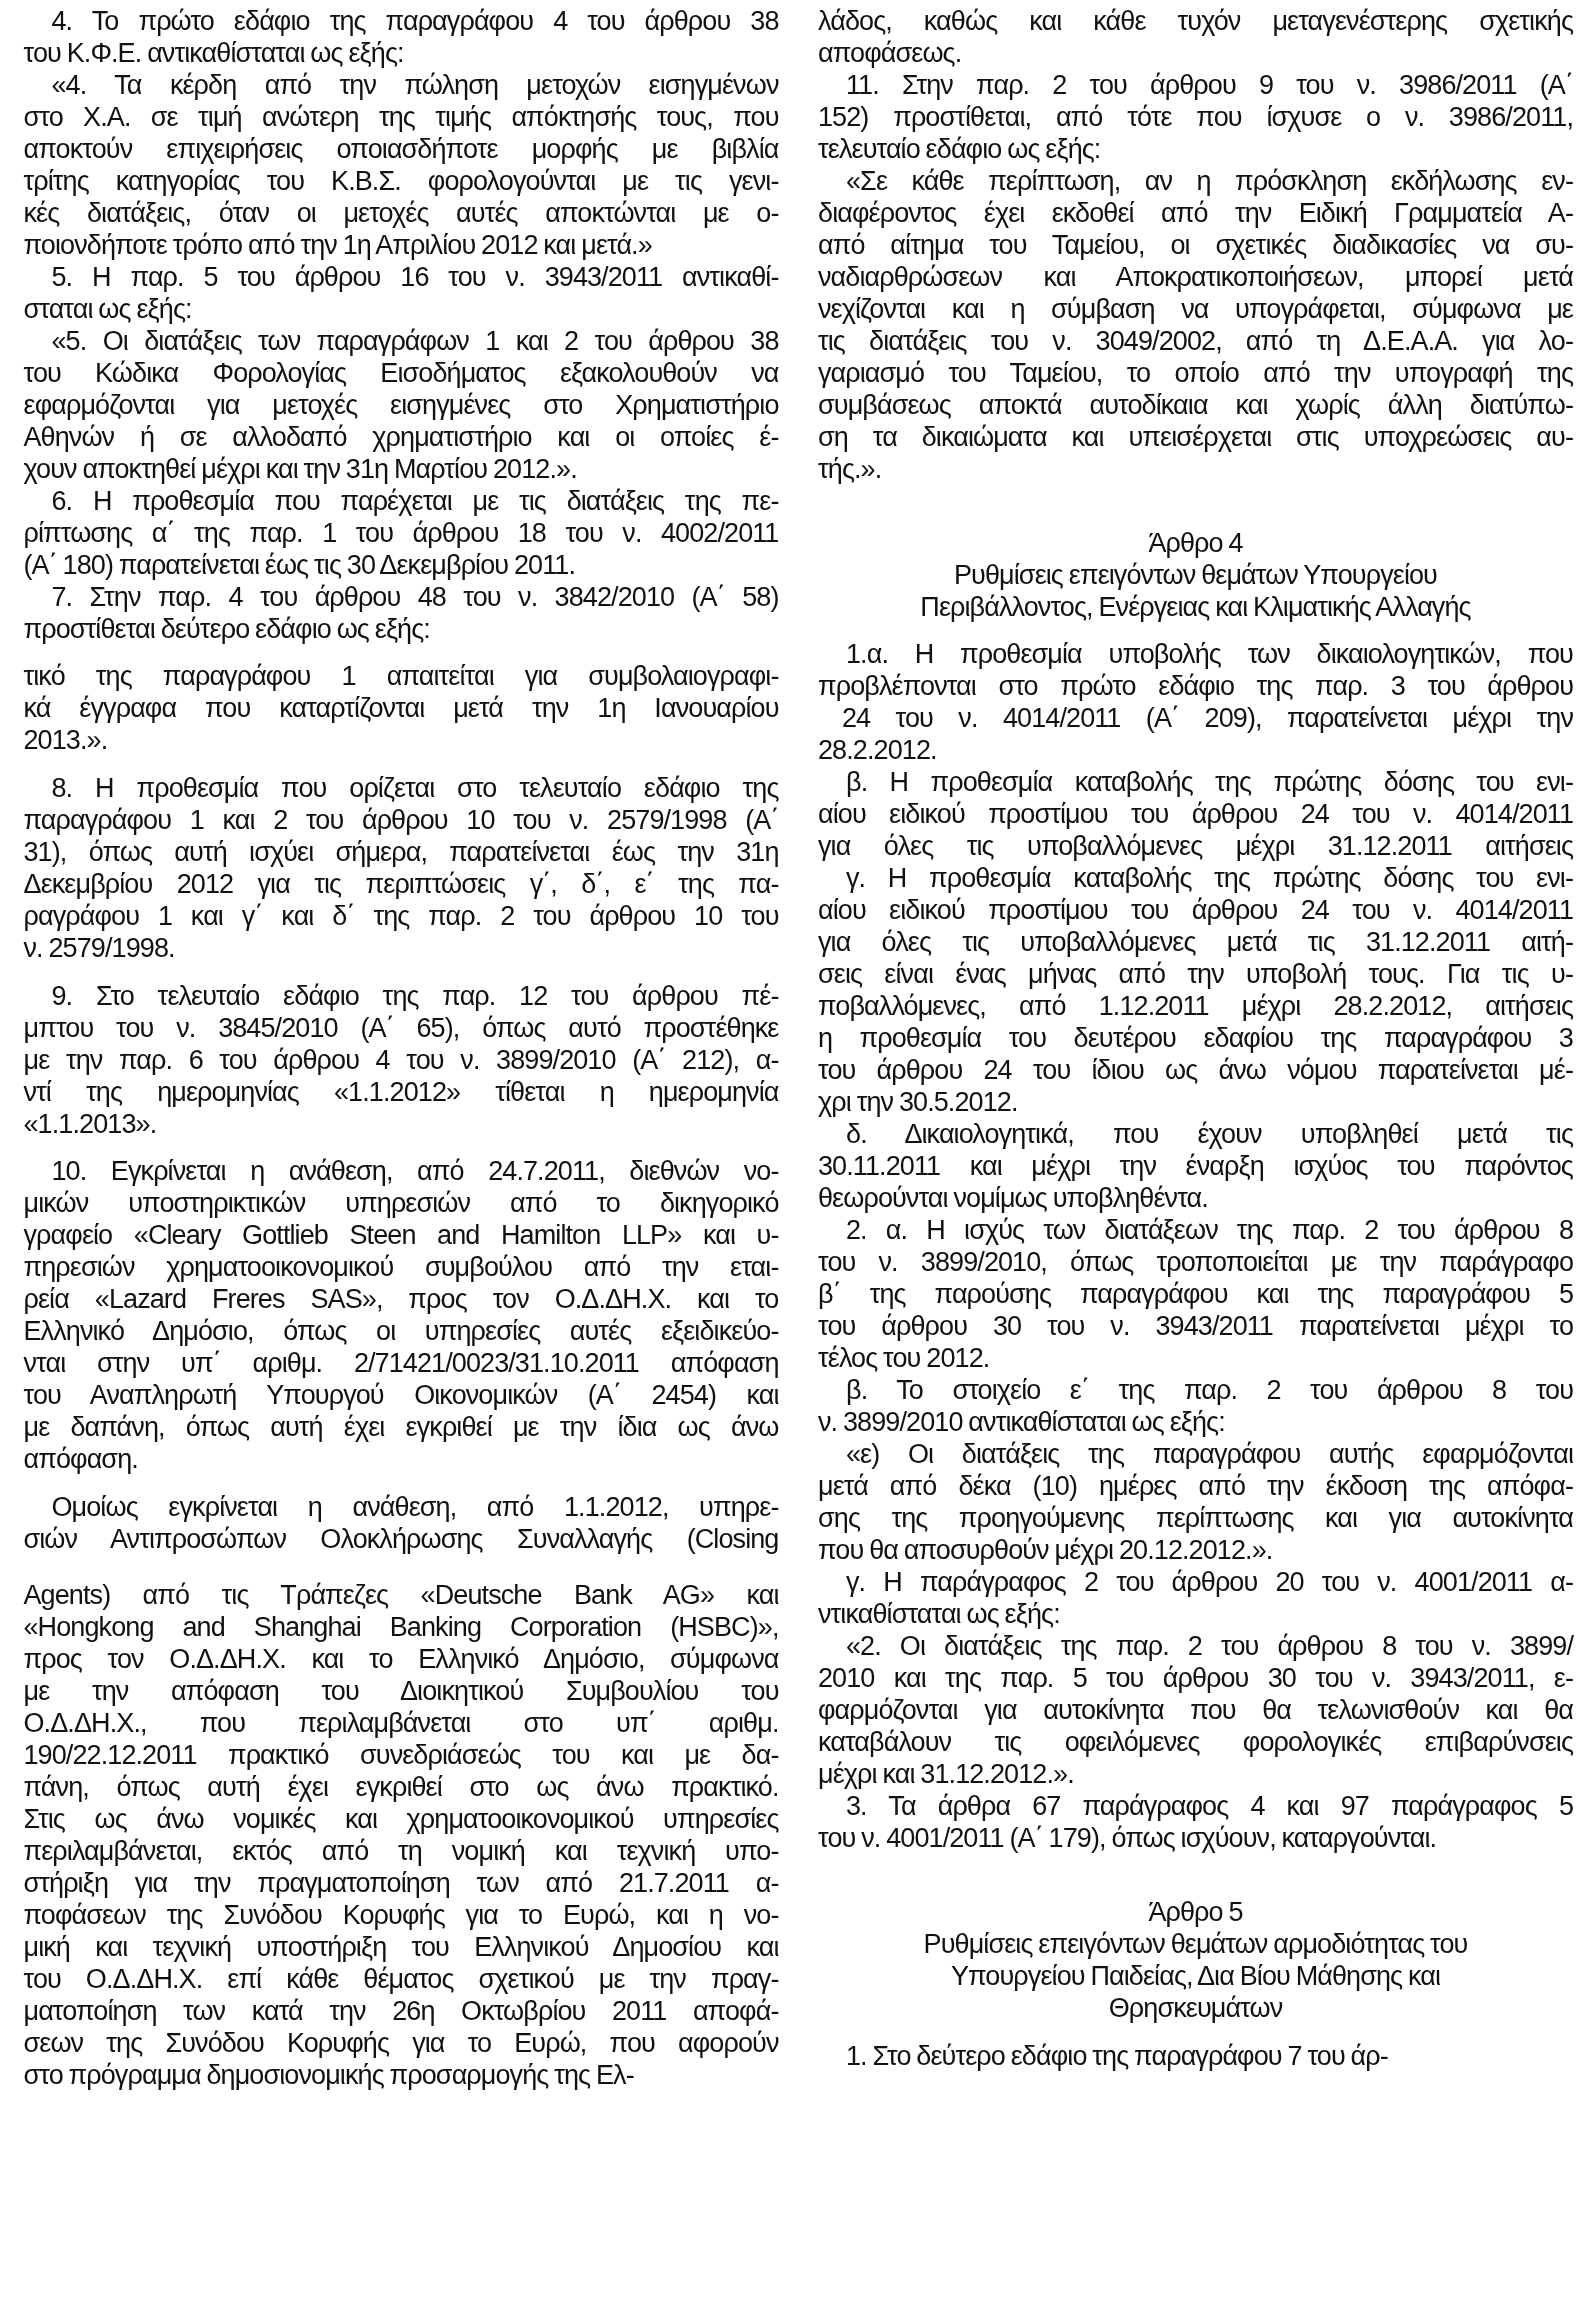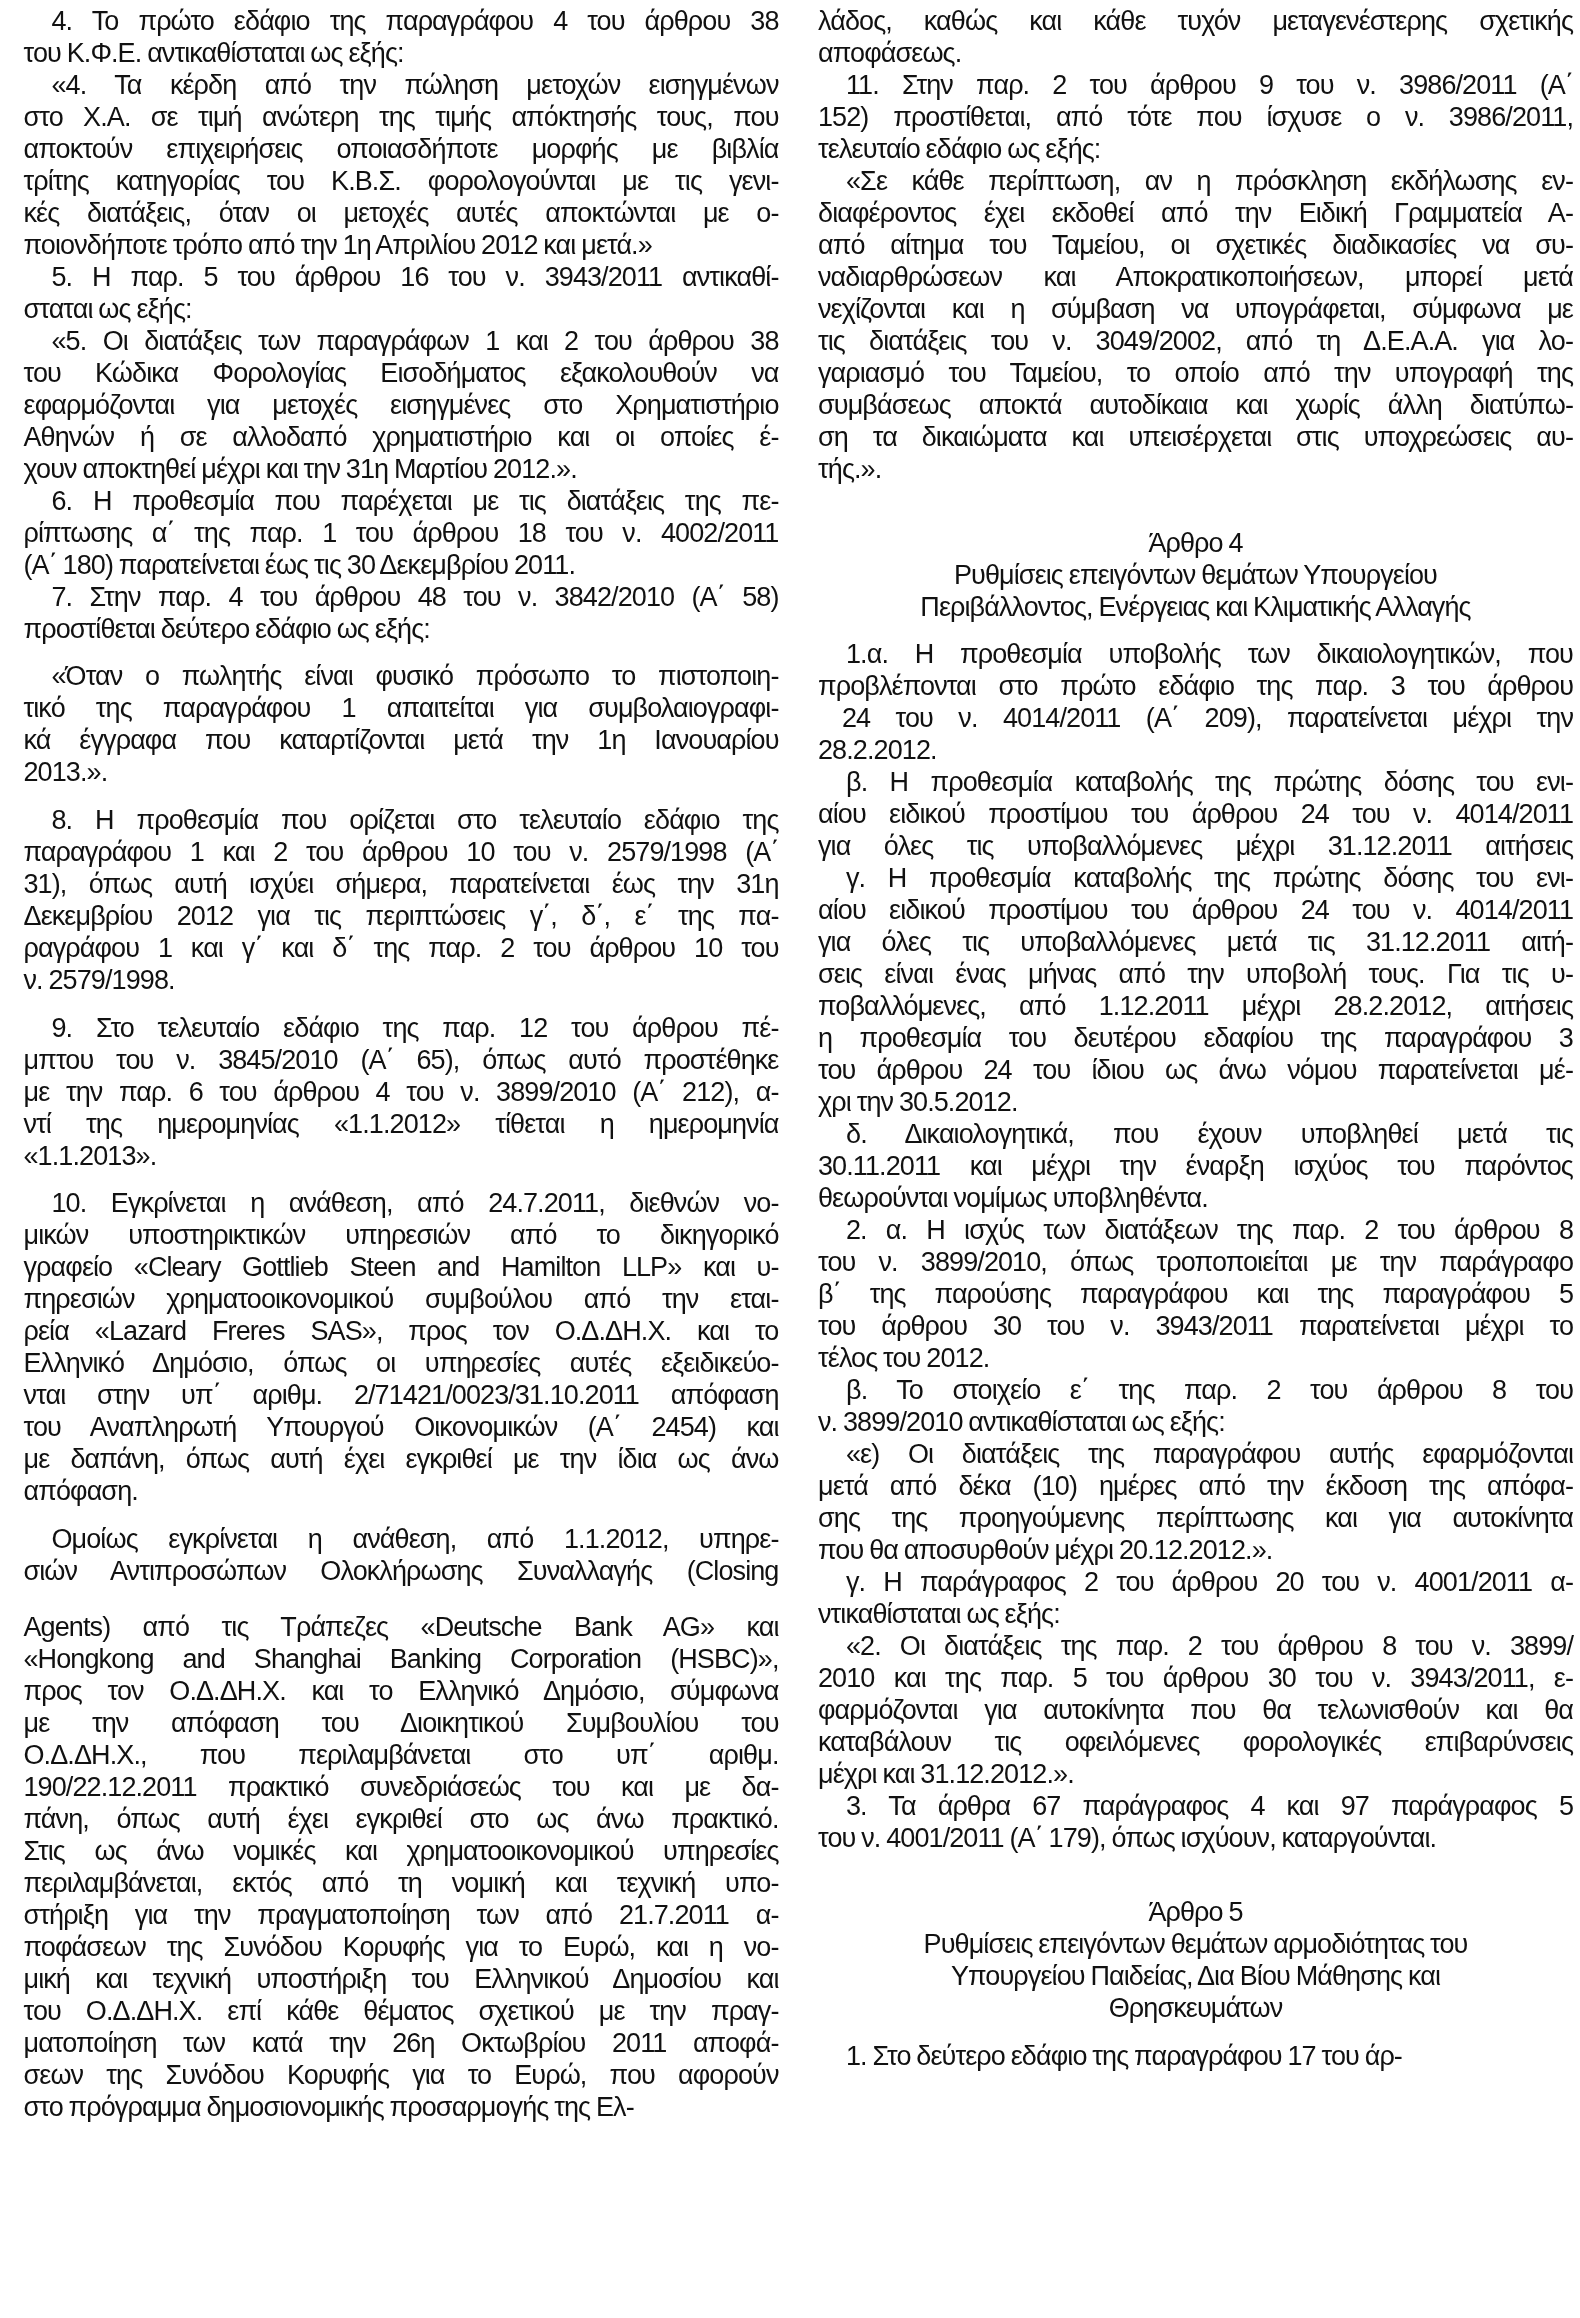--- a/index.html
+++ b/index.html
@@ -56,21 +56,20 @@
       <div class="line first j" style="letter-spacing: -0.9px; word-spacing: -0.8px;">6. Η προθεσμία που παρέχεται με τις διατάξεις της πε-</div>
       <div class="line j" style="letter-spacing: -0.9px; word-spacing: -0.8px;">ρίπτωσης α΄ της παρ. 1 του άρθρου 18 του ν. 4002/2011</div>
       <div class="line" style="letter-spacing: -0.9px; word-spacing: -0.8px;">(Α΄ 180) παρατείνεται έως τις 30 Δεκεμβρίου 2011.</div>
     </div>
     <div class="para">
       <div class="line first j" style="letter-spacing: -0.9px; word-spacing: -0.8px;">7. Στην παρ. 4 του άρθρου 48 του ν. 3842/2010 (Α΄ 58)</div>
       <div class="line" style="letter-spacing: -0.9px; word-spacing: -0.8px;">προστίθεται δεύτερο εδάφιο ως εξής:</div>
     </div>
     <div class="line gap"></div>
     <div class="para">
-      <div class="line first j" style="letter-spacing: -0.9px; word-spacing: -0.8px;">«Όταν ο πωλητής είναι φυσικό πρόσωπο το πιστοποιη-</div>
       <div class="line j" style="letter-spacing: -0.9px; word-spacing: -0.8px;">τικό της παραγράφου 1 απαιτείται για συμβολαιογραφι-</div>
       <div class="line j" style="letter-spacing: -0.9px; word-spacing: -0.8px;">κά έγγραφα που καταρτίζονται μετά την 1η Ιανουαρίου</div>
       <div class="line" style="letter-spacing: -0.9px; word-spacing: -0.8px;">2013.».</div>
     </div>
     <div class="line gap"></div>
     <div class="para">
       <div class="line first j" style="letter-spacing: -0.9px; word-spacing: -0.8px;">8. Η προθεσμία που ορίζεται στο τελευταίο εδάφιο της</div>
       <div class="line j" style="letter-spacing: -0.9px; word-spacing: -0.8px;">παραγράφου 1 και 2 του άρθρου 10 του ν. 2579/1998 (Α΄</div>
       <div class="line j" style="letter-spacing: -0.9px; word-spacing: -0.8px;">31), όπως αυτή ισχύει σήμερα, παρατείνεται έως την 31η</div>
       <div class="line j" style="letter-spacing: -0.9px; word-spacing: -0.8px;">Δεκεμβρίου 2012 για τις περιπτώσεις γ΄, δ΄, ε΄ της πα-</div>
@@ -209,16 +208,16 @@
     </div>
     <div class="line gap-big"></div>
     <div class="heading">
       <div class="line center" style="letter-spacing: -0.9px; word-spacing: -0.8px;">Άρθρο 5</div>
       <div class="line center" style="letter-spacing: -0.9px; word-spacing: -0.8px;">Ρυθμίσεις επειγόντων θεμάτων αρμοδιότητας του</div>
       <div class="line center" style="letter-spacing: -0.9px; word-spacing: -0.8px;">Υπουργείου Παιδείας, Δια Βίου Μάθησης και</div>
       <div class="line center" style="letter-spacing: -0.9px; word-spacing: -0.8px;">Θρησκευμάτων</div>
     </div>
     <div class="line gap"></div>
     <div class="para">
-      <div class="line first" style="letter-spacing: -0.9px; word-spacing: -0.8px;">1. Στο δεύτερο εδάφιο της παραγράφου 17 του άρ-</div>
+      <div class="line first" style="letter-spacing: -0.9px; word-spacing: -0.8px;">1. Στο δεύτερο εδάφιο της παραγράφου 7 του άρ-</div>
     </div>
   </div>
 
 
 </body></html>

